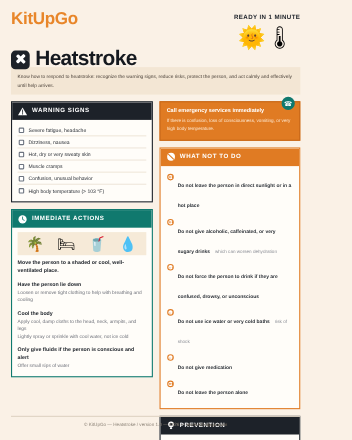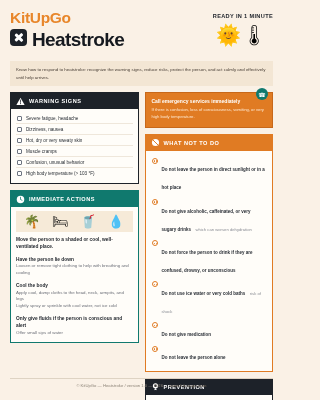--- a/index.html
+++ b/index.html
@@ -15,21 +15,21 @@
     background: #faf1e6;
     padding: 9px 10px 0 10px;
   }
 
   
   .header { position: relative; height: 52px; }
   .brand {
     font-size: 15.5px; font-weight: bold;
     color: #e8862a; letter-spacing: -0.3px;
   }
-  .title-row { display: flex; align-items: flex-start; gap: 5px; margin-top: 2px; }
+  .title-row { display: flex; align-items: center; gap: 5px; margin-top: 16px; }
   .logo-mark {
     width: 17px; height: 17px; border-radius: 4px;
     background: #1d2229; position: relative; flex: none;
   }
   .logo-mark::before, .logo-mark::after {
     content: ""; position: absolute; background: #fff;
     width: 9.5px; height: 3.1px; border-radius: 1px;
     top: 6.9px; left: 3.7px;
   }
   .logo-mark::before { transform: rotate(45deg); }

